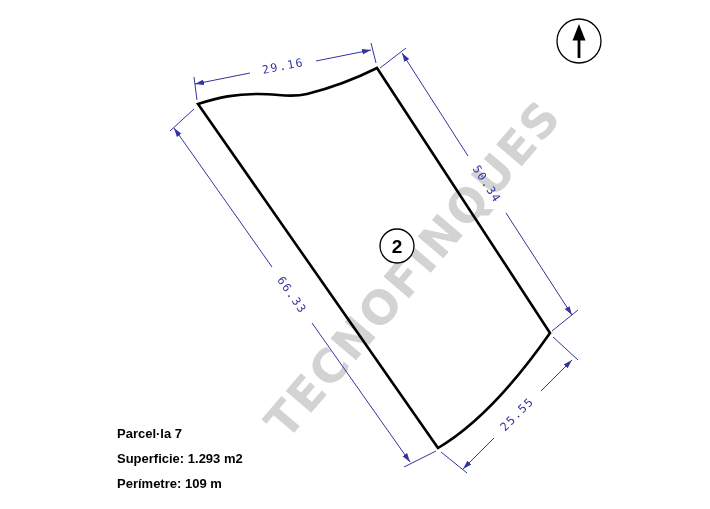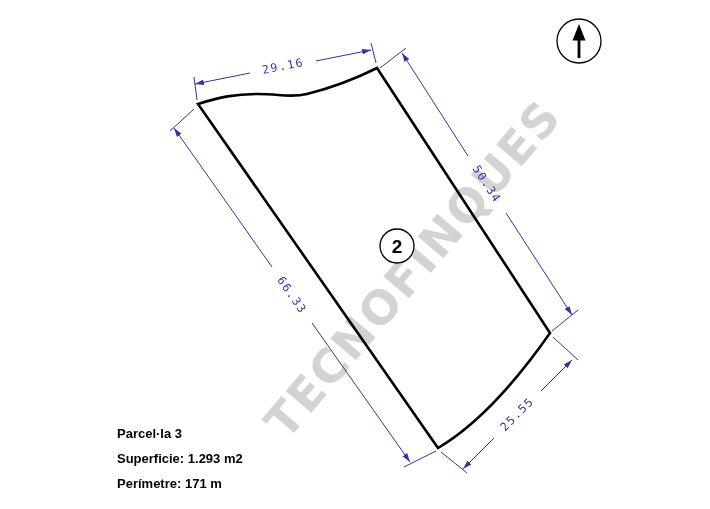--- a/index.html
+++ b/index.html
@@ -136,18 +136,18 @@
     </g>
 
     <g>
       <circle class="na-circle" cx="579" cy="41" r="22"></circle>
       <line class="na-shaft" x1="579" y1="58" x2="579" y2="38"></line>
       <polygon class="na-head" points="579,24 572.5,40.5 585.5,40.5"></polygon>
     </g>
   </svg>
 
   <div class="info">
-    <div>Parcel·la 3</div>
+    <div>Parcel·la 7</div>
     <div>Superficie: 1.293 m2</div>
-    <div>Perímetre: 171 m</div>
+    <div>Perímetre: 109 m</div>
   </div>
 
 </div>
 
 </body></html>

